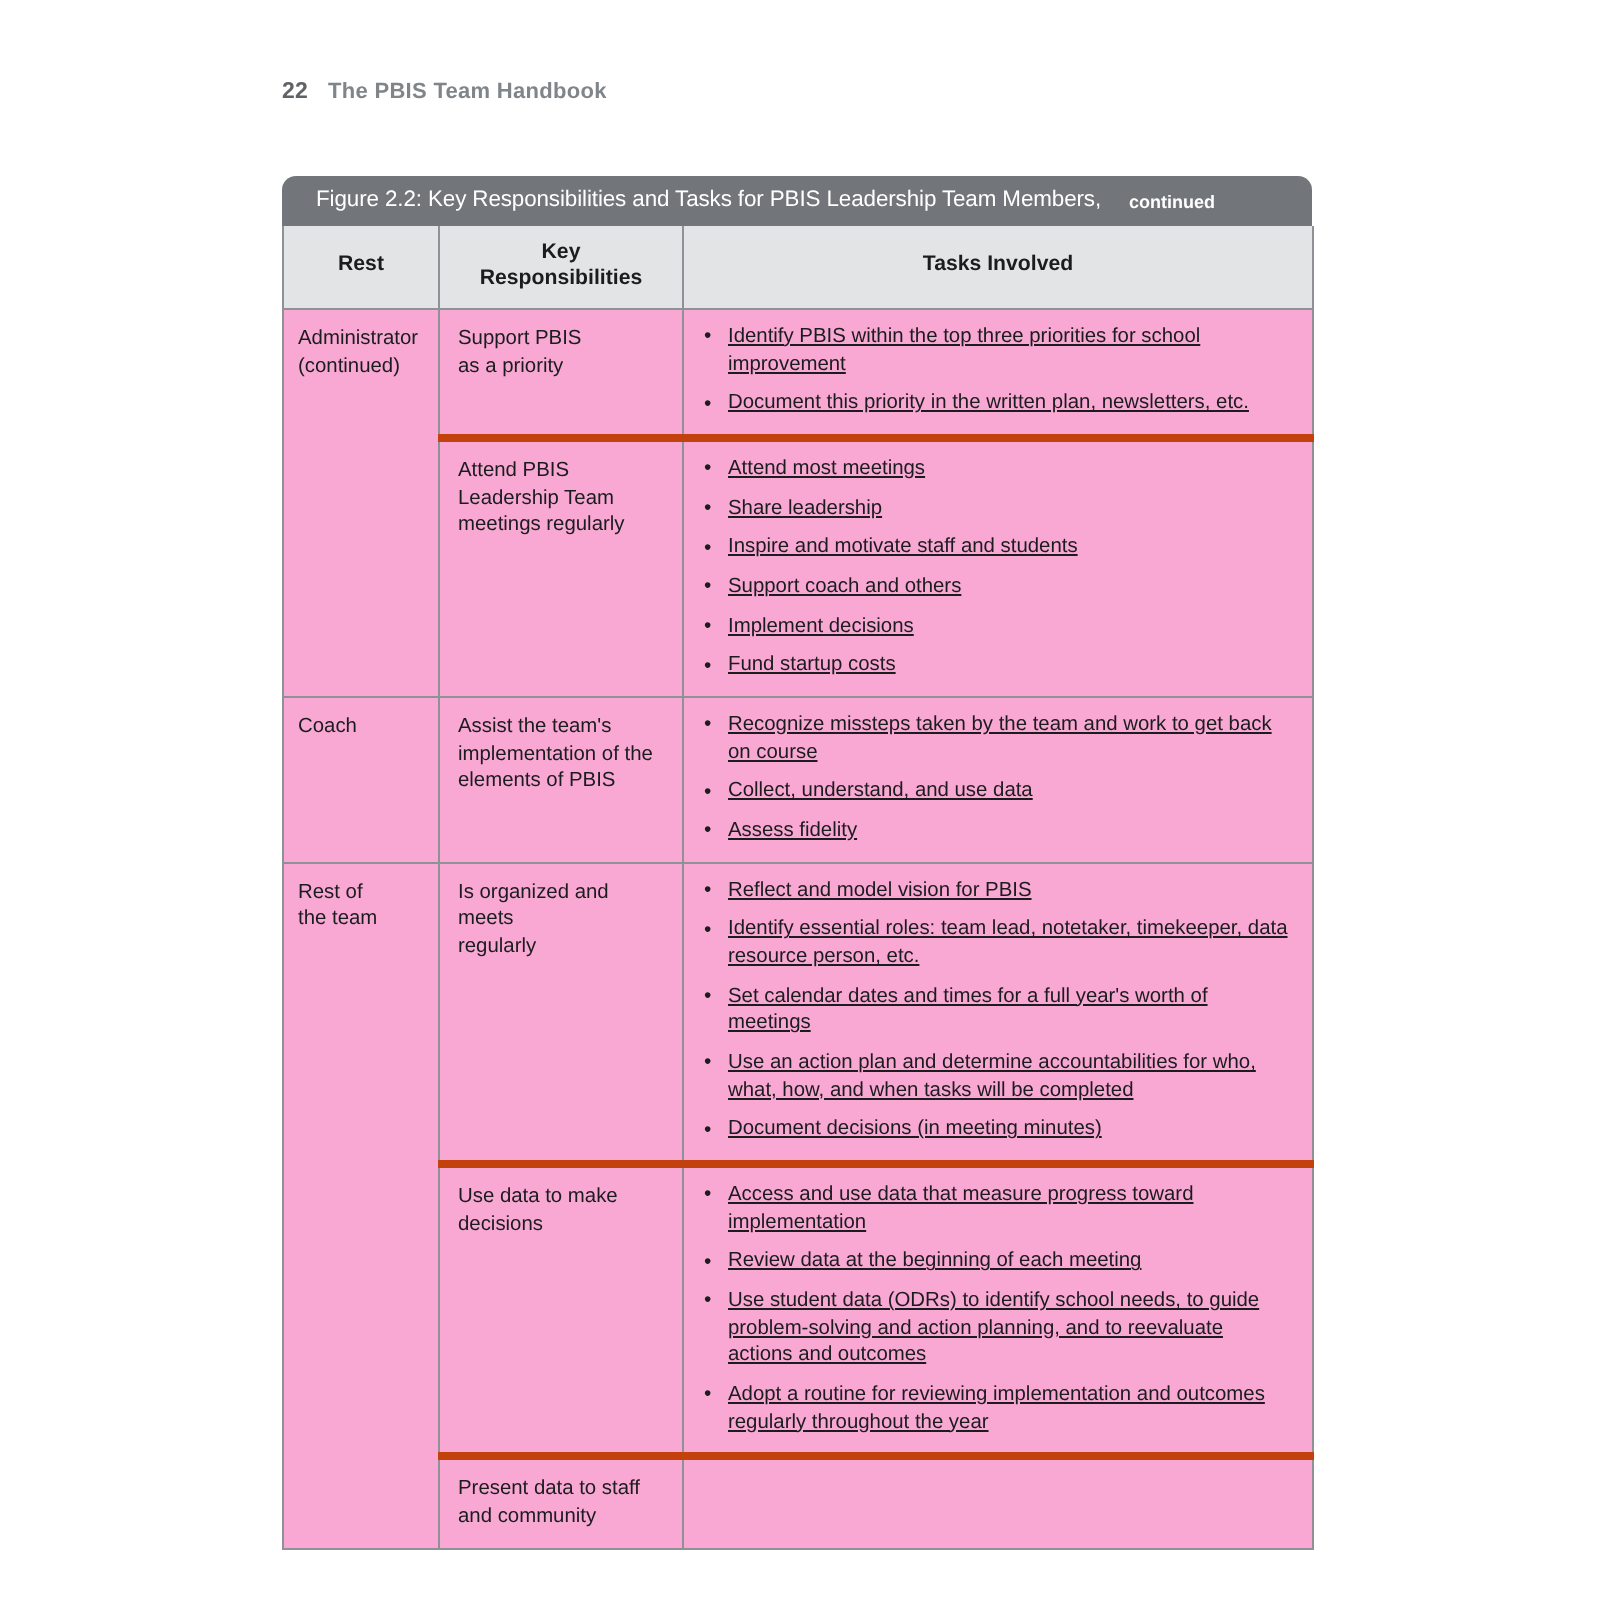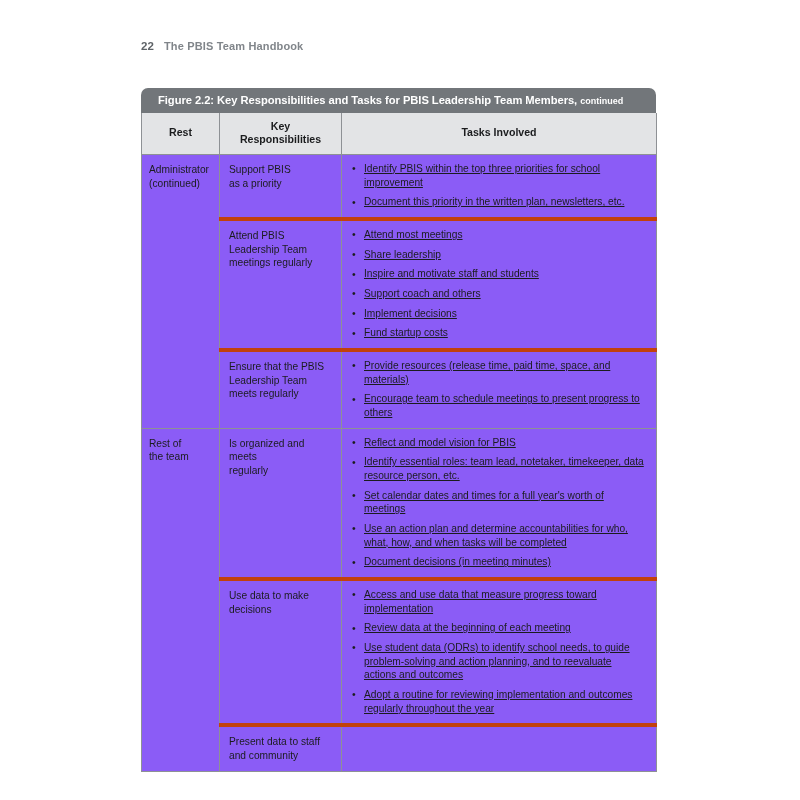--- a/index.html
+++ b/index.html
@@ -58,29 +58,29 @@
     border-radius: 7px 7px 0 0;
     padding: 6px 0 6px 17px;
     box-sizing: border-box;
     min-height: 25px;
     display: flex;
     align-items: center;
   }
   .figure-titlebar .t-main {
     color: #ffffff;
     font-size: 11.2px;
-    font-weight: bold;
+    font-weight: normal;
     letter-spacing: -0.05px;
     line-height: 1.15;
   }
   .figure-titlebar .t-cont {
     color: #ffffff;
     font-size: 9px;
     font-weight: bold;
-    margin-left: 3px;
+    margin-left: 14px;
   }
 
   table.fig-table {
     border-collapse: collapse;
     width: 515px;
     table-layout: fixed;
     border: 1px solid #8e9195;
     border-top: none;
   }
   table.fig-table col.c-role { width: 78px; }
@@ -97,21 +97,21 @@
     text-align: center;
     padding: 7px 4px 8px 4px;
     line-height: 1.22;
     vertical-align: middle;
   }
   thead th:last-child { border-right: none; }
 
   tbody td {
     border-right: 1px solid #8e9195;
     vertical-align: top;
-    background: #8b5cf6;
+    background: #f9a8d4;
     font-size: 10.2px;
     color: #1b1c1e;
     line-height: 1.34;
   }
   tbody td:last-child { border-right: none; }
 
   td.role-cell {
     padding: 8px 6px 8px 7px;
     white-space: pre-line;
   }
@@ -209,29 +209,30 @@
               <ul class="tasks">
                 <li>Attend most meetings</li>
                 <li>Share leadership</li>
                 <li>Inspire and motivate staff and students</li>
                 <li>Support coach and others</li>
                 <li>Implement decisions</li>
                 <li>Fund startup costs</li>
               </ul>
             </td>
           </tr>
-          <tr class="subrow-div">
-            <td class="role-cell"></td>
-            <td class="resp-cell">Ensure that the PBIS
-Leadership Team
-meets regularly</td>
-            <td class="tasks-cell">
-              <ul class="tasks">
-                <li>Provide resources (release time, paid time, space, and materials)</li>
-                <li>Encourage team to schedule meetings to present progress to others</li>
+          <tr class="grouprow-div">
+            <td class="role-cell">Coach</td>
+            <td class="resp-cell">Assist the team's
+implementation of the
+elements of PBIS</td>
+            <td class="tasks-cell">
+              <ul class="tasks">
+                <li>Recognize missteps taken by the team and work to get back on course</li>
+                <li>Collect, understand, and use data</li>
+                <li>Assess fidelity</li>
               </ul>
             </td>
           </tr>
           <tr class="grouprow-div">
             <td class="role-cell">Rest of
 the team</td>
             <td class="resp-cell">Is organized and meets
 regularly</td>
             <td class="tasks-cell">
               <ul class="tasks">

